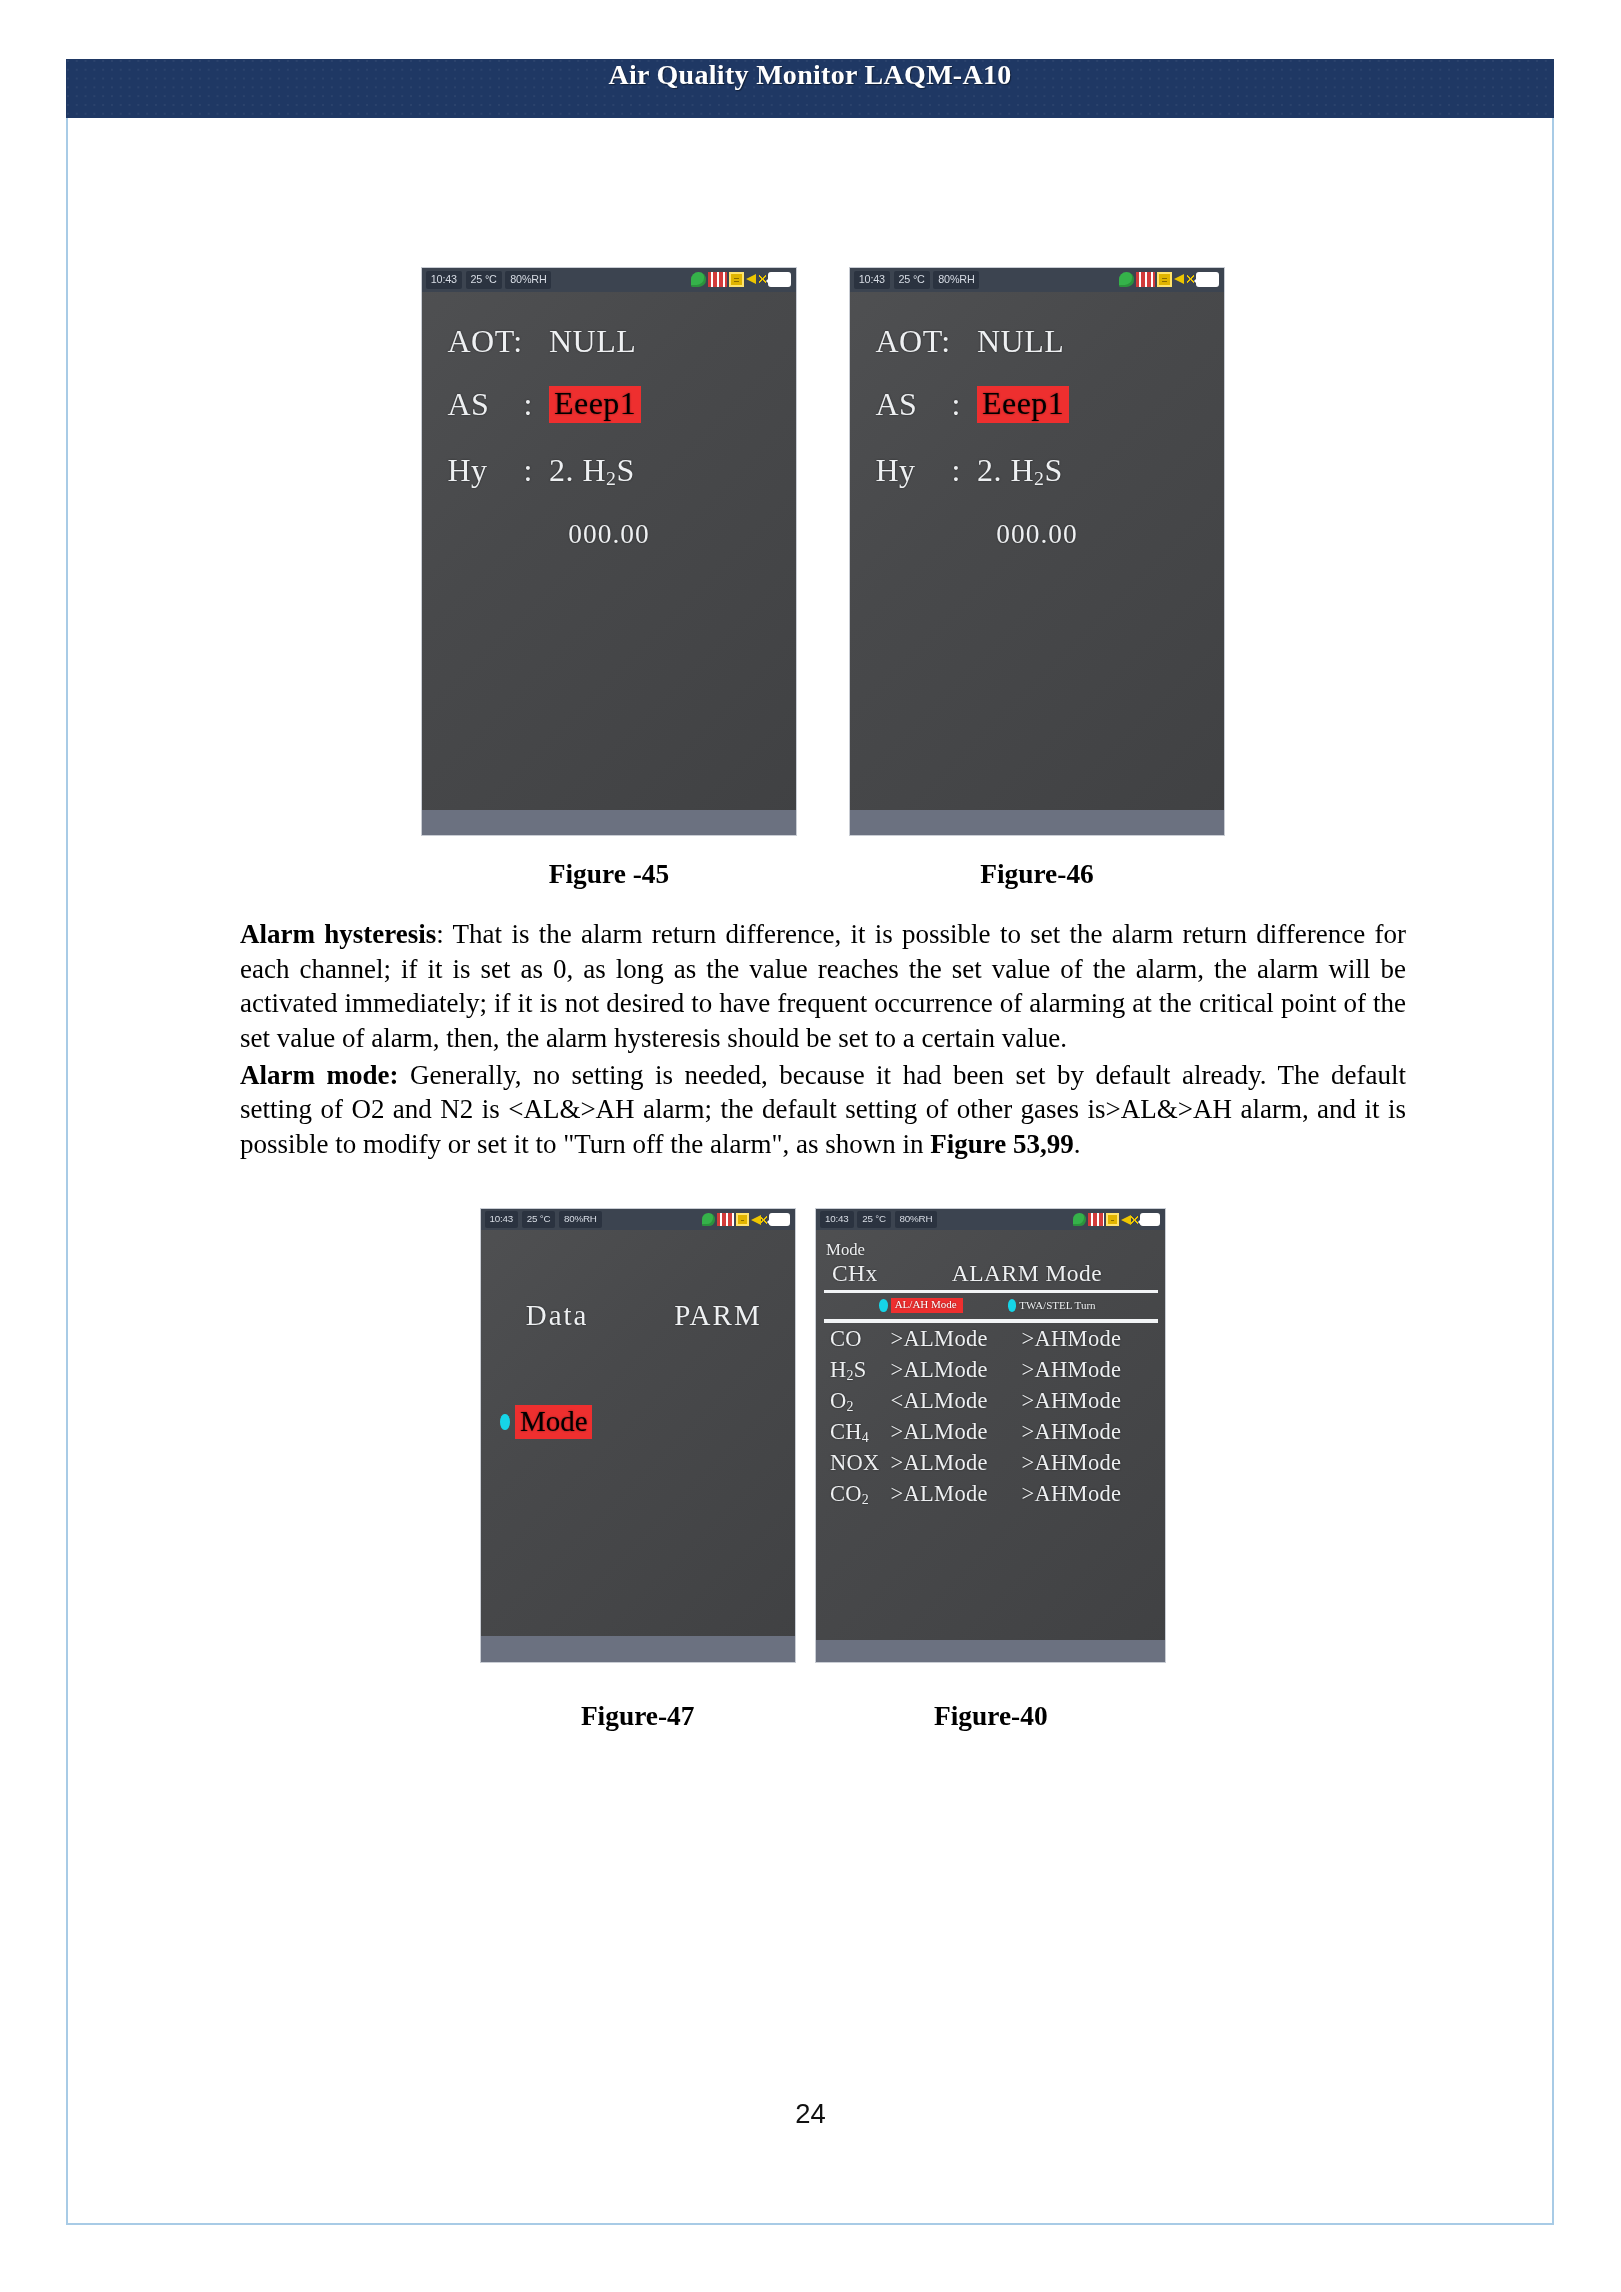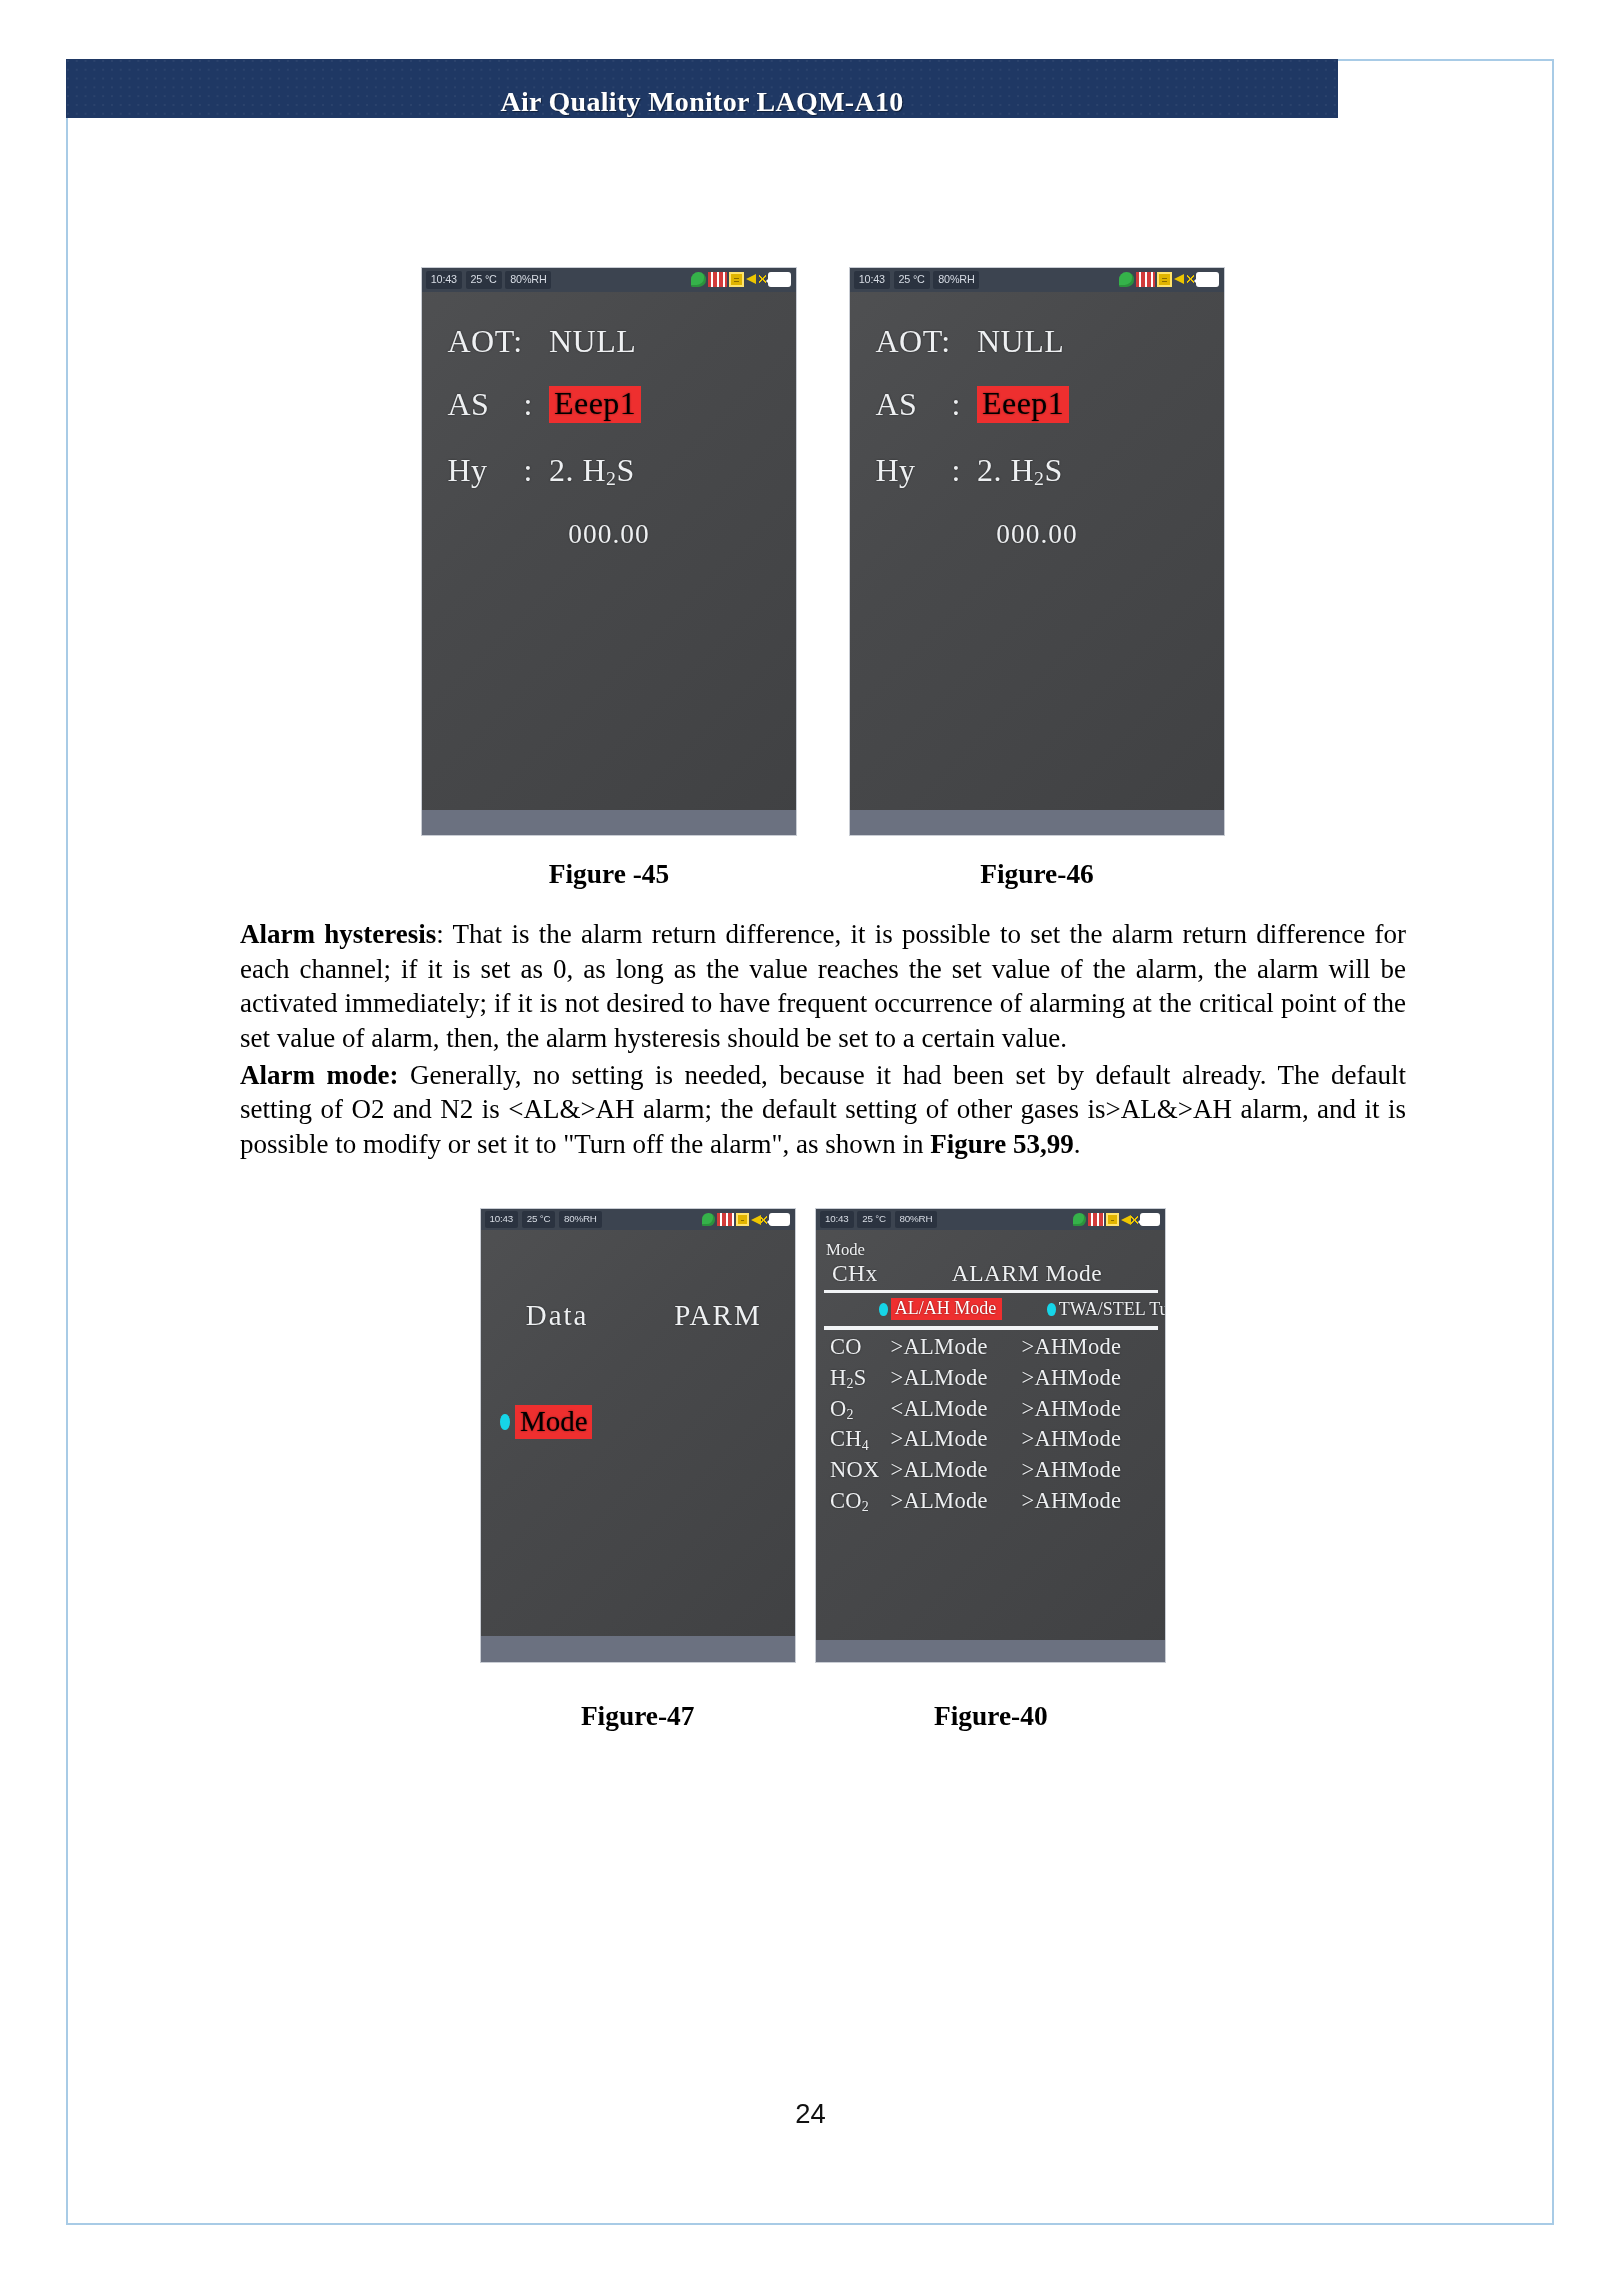--- a/index.html
+++ b/index.html
@@ -25,28 +25,28 @@
     border: 2px solid #a8cbe6;
     box-sizing: border-box;
     background: #ffffff;
   }
 
   
   #header-banner {
     position: absolute;
     left: 66px;
     top: 59px;
-    width: 1272px;
+    width: 1488px;
     height: 59px;
     background-color: #1f3864;
     background-image:
       radial-gradient(circle at 2px 2px, rgba(255,255,255,0.055) 1px, transparent 1.2px);
     background-size: 8.8px 8.8px;
     display: flex;
-    align-items: flex-end;
+    align-items: flex-start;
     justify-content: center;
     box-sizing: border-box;
   }
   #header-banner .title {
     color: #ffffff;
     font-family: "Liberation Serif", serif;
     font-weight: bold;
     font-size: 28px;
     letter-spacing: 0.3px;
     text-shadow: 1px 1px 1px rgba(0,0,0,0.45);
@@ -309,21 +309,21 @@
   .f48-title-row .chx { width: 90px; }
   .f48-title-row .alarmmode { flex: 1; text-align: center; padding-right: 25.5px; }
   .f48-rule {
     height: 3.9px;
     background: #f2f4f6;
     margin: 2.9px 0;
   }
   .f48-opts {
     display: flex;
     align-items: center;
-    font-size: 18px;
+    font-size: 11px;
     padding: 2px 0 2.9px 0;
   }
   .f48-opt {
     display: flex;
     align-items: center;
     gap: 2.9px;
   }
   .f48-opt.left { margin-left: 55px; }
   .f48-opt.right { margin-left: 45px; }
   .f48-opt .dot {

